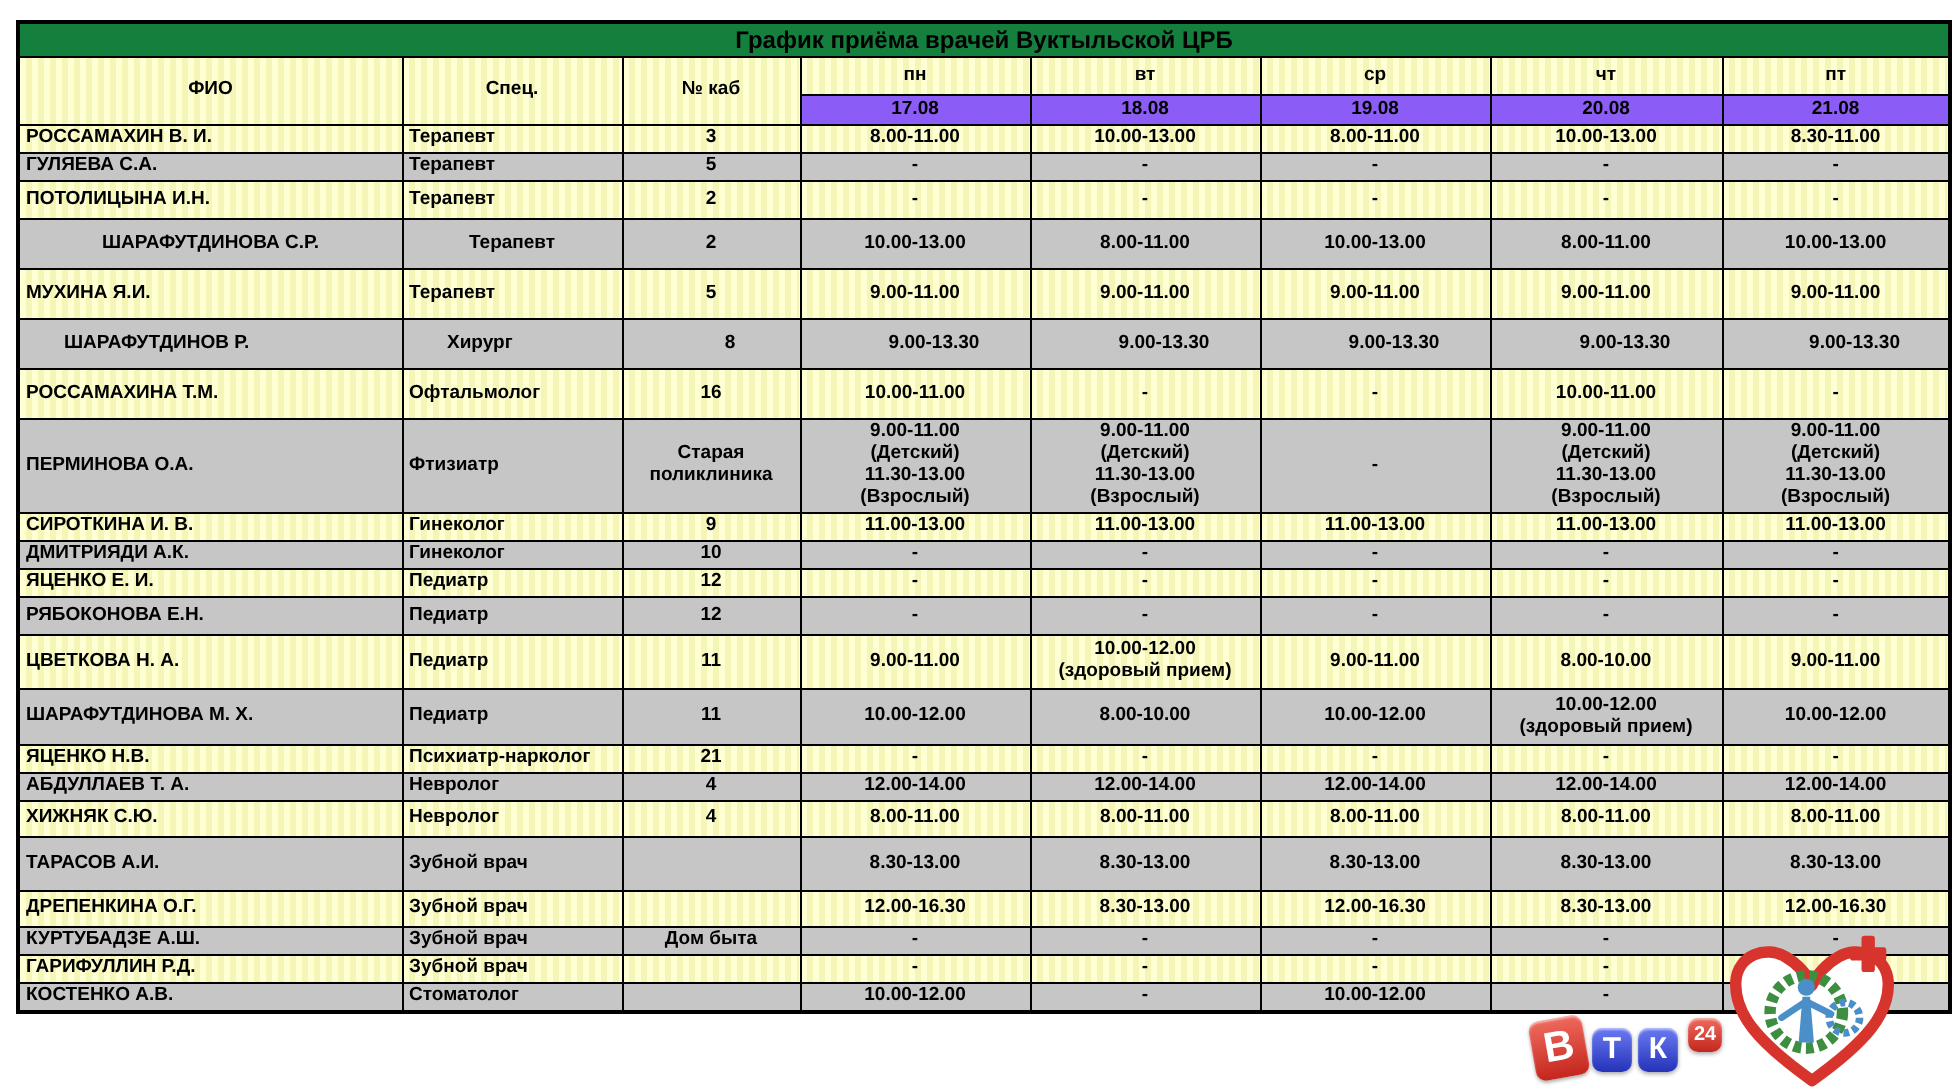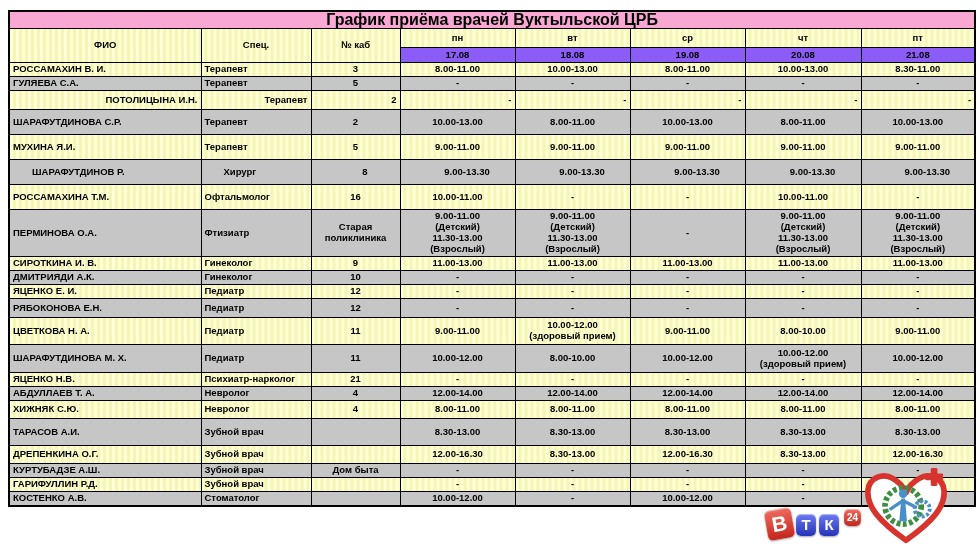--- a/index.html
+++ b/index.html
@@ -15,39 +15,39 @@
   }
   table.schedule th, table.schedule td{
     border:1px solid #000;
     font-weight:bold;color:#000;
     font-size:9.5px;line-height:1.15;
     padding:0 3px;vertical-align:middle;
     white-space:pre-line;overflow:hidden;
     text-align:center;
   }
   tr.title-row th{
-    background:#f9a8d4;font-size:16px;height:16px;line-height:16px;padding:0;
+    background:#15803d;font-size:12px;height:16px;line-height:16px;padding:0;
   }
   .yellow-bg{
     background-color:#ffffcc;
     background-image:repeating-linear-gradient(90deg,#ffffd4 0px,#ffffd4 3px,#f5f5b8 3px,#f5f5b8 6px);
   }
   tr.head-row th{height:18px;}
   tr.date-row th{background:#8b5cf6;height:14px;}
   tbody td{background:#c6c6c6;}
   tbody tr:nth-child(odd) td{
     background-color:#ffffcc;
     background-image:repeating-linear-gradient(90deg,#ffffd4 0px,#ffffd4 3px,#f5f5b8 3px,#f5f5b8 6px);
   }
   tbody td.left{text-align:left;}
   
   tbody tr:nth-child(1) td{height:13px;}
   tbody tr:nth-child(2) td{height:13px;margin-left:20px;}
-  tbody tr:nth-child(3) td{height:18px;text-align:right;}
-  tbody tr:nth-child(4) td{height:24px;}
+  tbody tr:nth-child(3) td{height:18px;}
+  tbody tr:nth-child(4) td{height:24px;text-align:center;}
   tbody tr:nth-child(5) td{height:24px;}
   tbody tr:nth-child(6) td{height:24px;padding-left:22px;}
   tbody tr:nth-child(7) td{height:24px;}
   tbody tr:nth-child(8) td{height:46px;}
   tbody tr:nth-child(9) td{height:13px;}
   tbody tr:nth-child(10) td{height:13px;}
   tbody tr:nth-child(11) td{height:13px;}
   tbody tr:nth-child(12) td{height:18px;}
   tbody tr:nth-child(13) td{height:26px;margin-top:28px;}
   tbody tr:nth-child(14) td{height:27px;}

